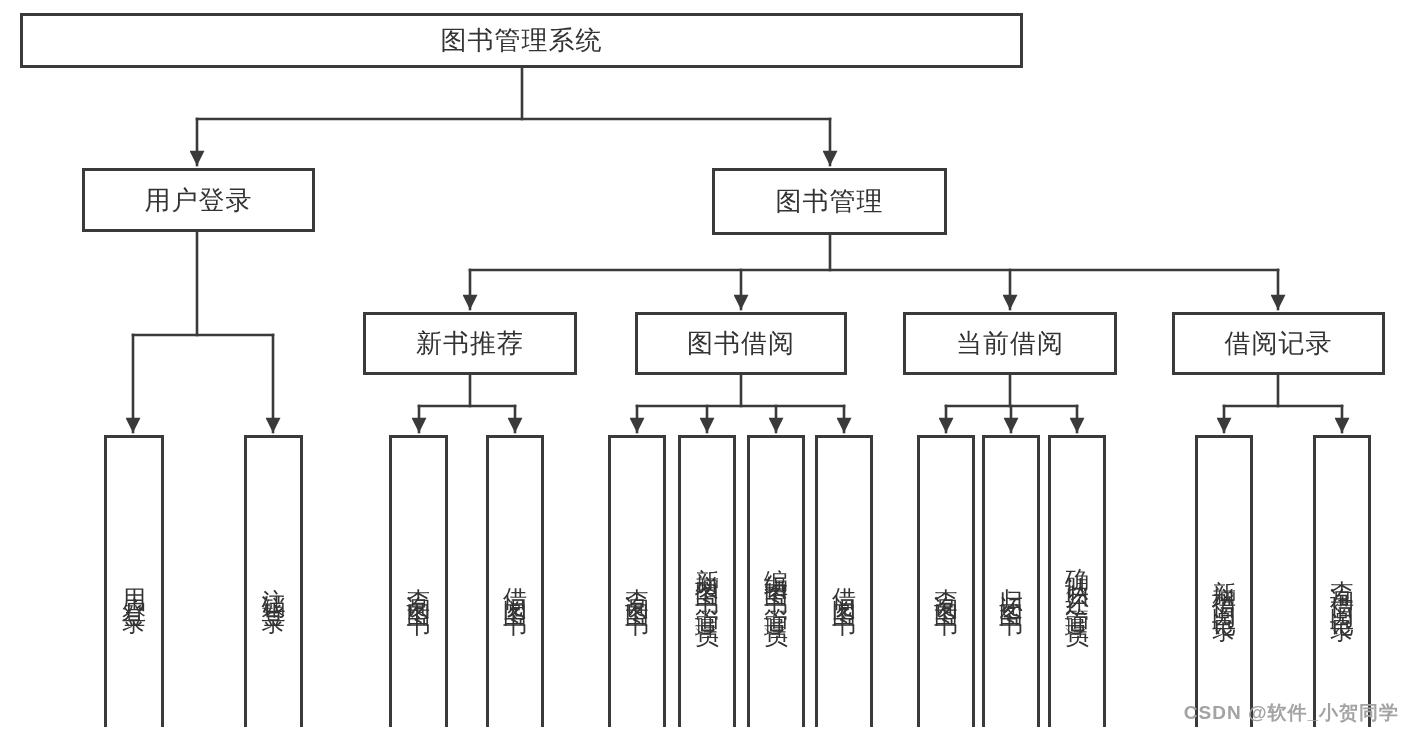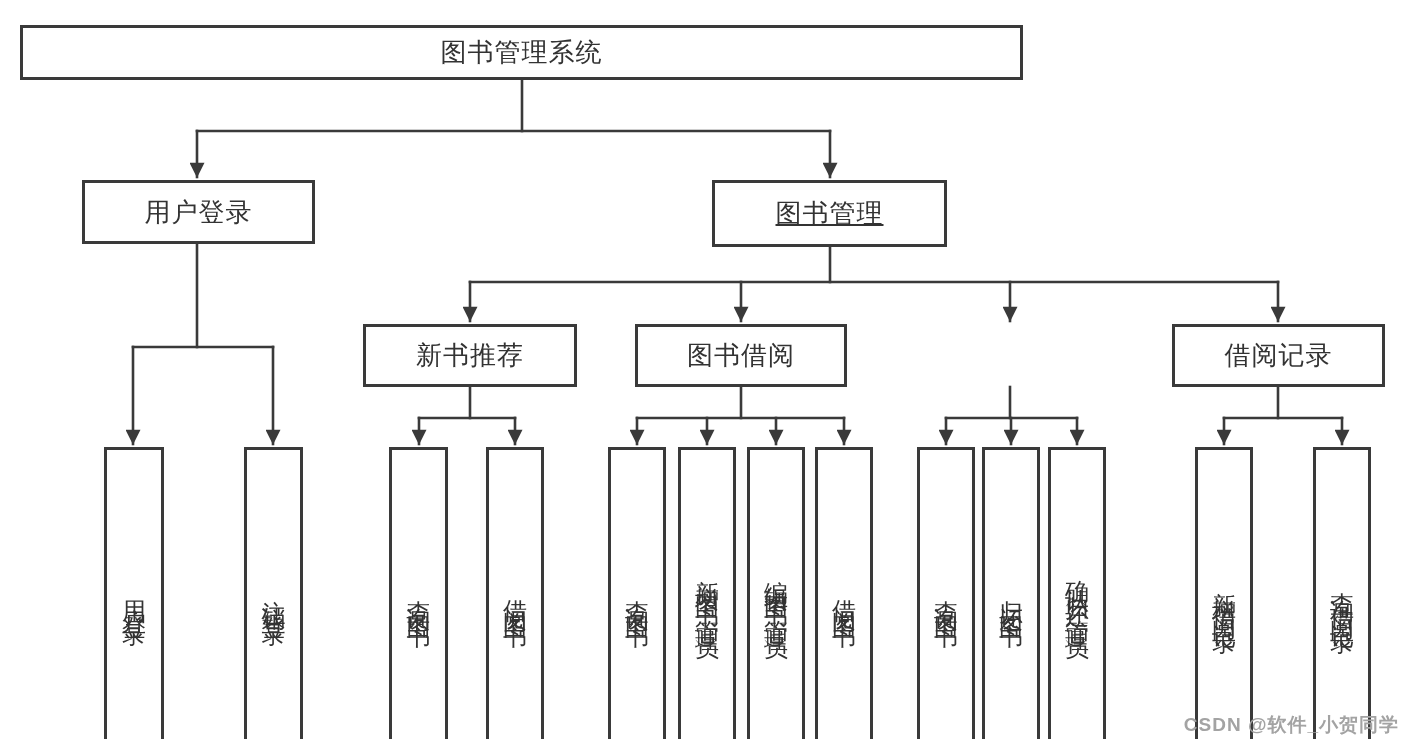--- a/index.html
+++ b/index.html
@@ -5,21 +5,20 @@
   * { margin: 0; padding: 0; box-sizing: border-box; }
   html, body { background: #ffffff; }
   body { font-family: "Liberation Sans", "DejaVu Sans", sans-serif; }
 
   .canvas {
     position: relative;
     width: 1405px;
     height: 727px;
     background: #ffffff;
     overflow: hidden;
-    margin-top: 12px;
   }
 
   .connectors {
     position: absolute;
     left: 0; top: 0;
     width: 1405px;
     height: 747px;
     pointer-events: none;
   }
 
@@ -44,21 +43,21 @@
     letter-spacing: 8px;
     font-size: 24px;
     line-height: 1;
     white-space: nowrap;
   }
 
   
   .root-box  { left: 20px;   top: 13px;  width: 1003px; height: 55px; }
 
   .l2-a { left: 82px;  top: 168px; width: 233px; height: 64px; }
-  .l2-b { left: 712px; top: 168px; width: 235px; height: 67px; text-decoration: underline; }
+  .l2-b { left: 712px; top: 168px; width: 235px; height: 67px; }
 
   .l3-a { left: 363px;  top: 312px; width: 214px; height: 63px; }
   .l3-b { left: 635px;  top: 312px; width: 212px; height: 63px; }
   .l3-c { left: 903px;  top: 312px; width: 214px; height: 63px; }
   .l3-d { left: 1172px; top: 312px; width: 213px; height: 63px; }
 
   .leaf { top: 435px; height: 300px; }
   .lf-0  { left: 104px;  width: 60px; }
   .lf-1  { left: 244px;  width: 59px; }
   .lf-2  { left: 389px;  width: 59px; }
@@ -149,20 +148,23 @@
   <div class="box h-box l2-b">
     <span>图书管理</span>
   </div>
 
   <div class="box h-box l3-a">
     <span>新书推荐</span>
   </div>
   <div class="box h-box l3-b">
     <span>图书借阅</span>
   </div>
+  <div class="box h-box l3-c">
+    <span>当前借阅</span>
+  </div>
   <div class="box h-box l3-d">
     <span>借阅记录</span>
   </div>
 
   <div class="box v-box leaf lf-0">
     <span>用户登录</span>
   </div>
   <div class="box v-box leaf lf-1">
     <span>注销登录</span>
   </div>

